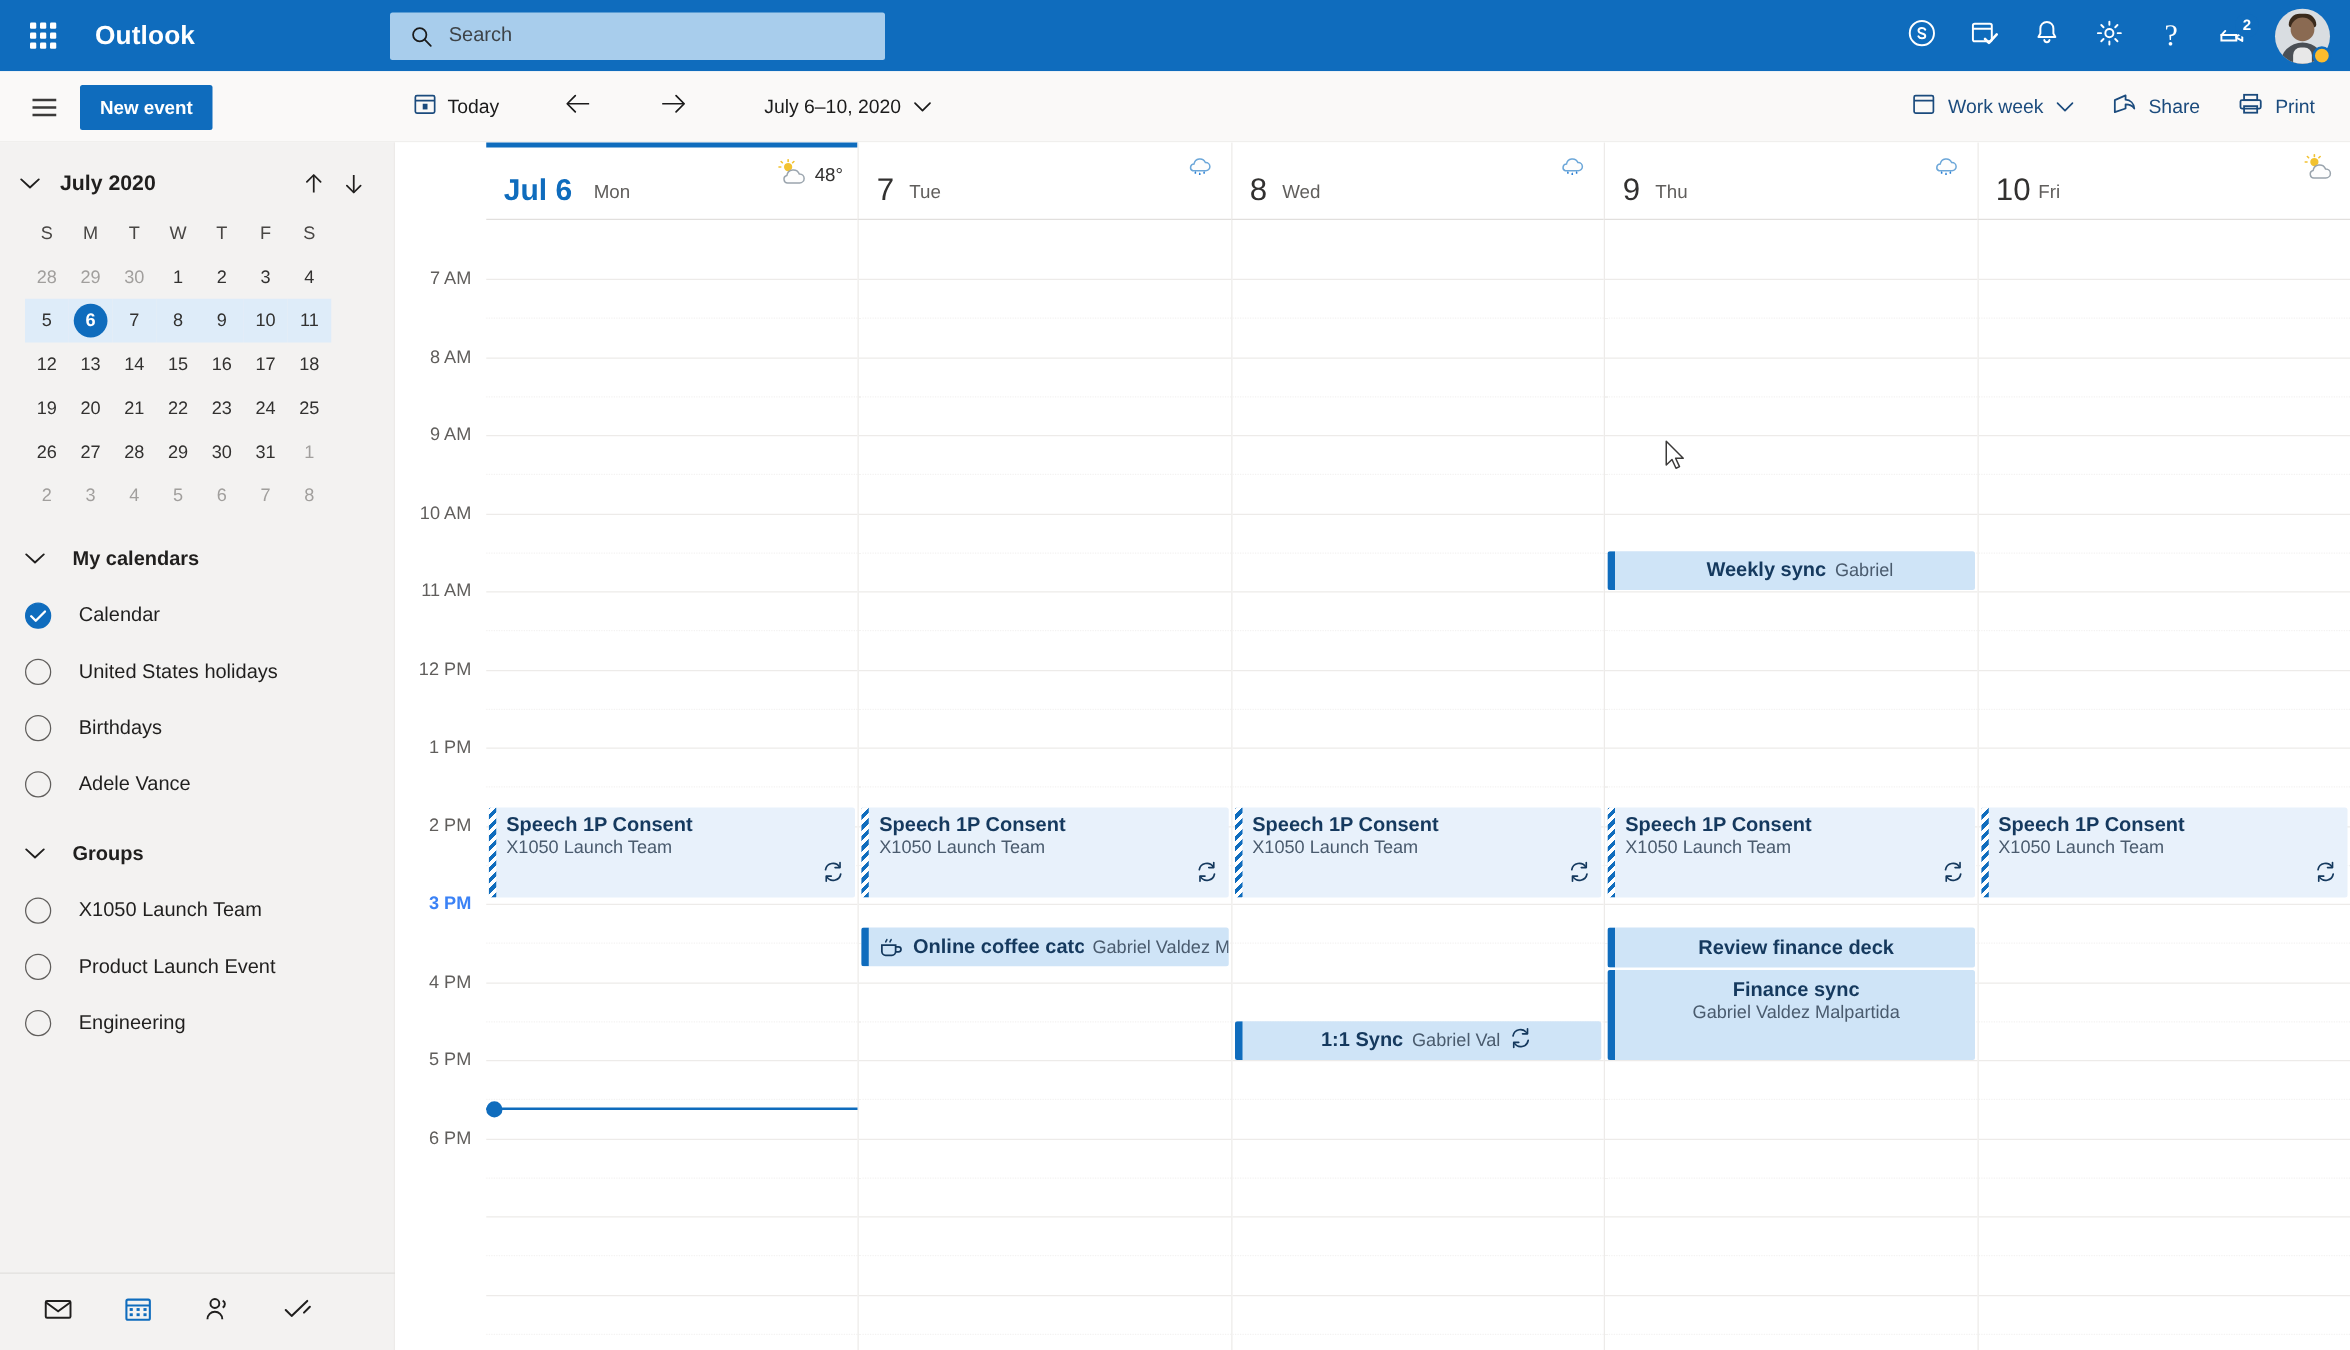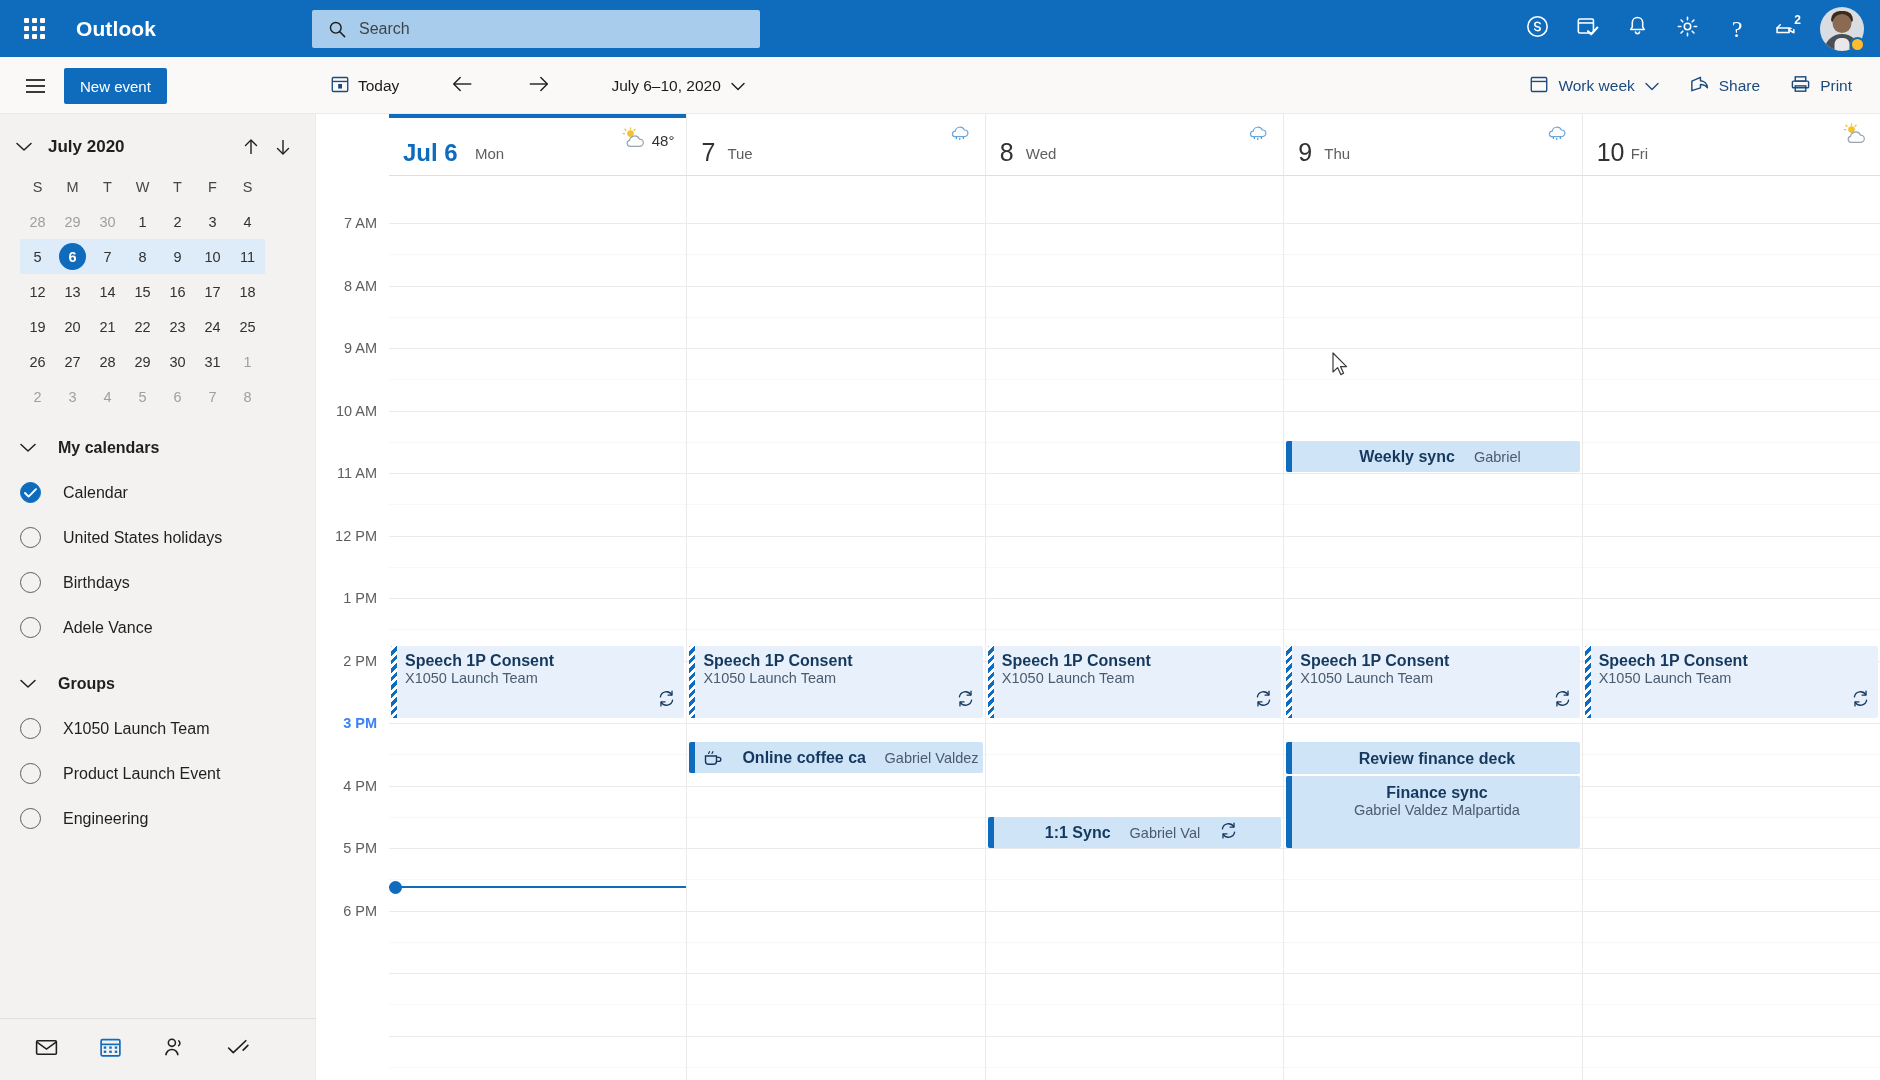--- a/index.html
+++ b/index.html
@@ -27,21 +27,21 @@
     display: grid; grid-template-columns: repeat(3, 5px);
     grid-template-rows: repeat(3, 5px); gap: 3px;
   }
   .waffle-grid i { background: #fff; border-radius: 1px; display:block; width:5px; height:5px;}
   .brand {
     color: #fff; font-size: 21px; font-weight: bold;
     margin-left: 18px; letter-spacing: .1px; cursor: pointer;
   }
   .searchbox {
     position: absolute; left: 312px; top: 10px;
-    width: 448px; height: 38px;
+    width: 396px; height: 38px;
     background: #a8cdec; border-radius: 2px;
     display: flex; align-items: center; cursor: text;
   }
   .searchbox .sicon { margin-left: 16px; display:flex; }
   .searchbox input {
     border: none; background: transparent; outline: none;
     font-family: "Liberation Sans", sans-serif;
     font-size: 16px; color: #1b1b1b; margin-left: 12px; width: 360px;
   }
   .searchbox input::placeholder { color: #2b2b2b; opacity: .85; }
@@ -105,21 +105,21 @@
   .hamburger span {
     display:block; width: 19px; height: 1.5px; background: #3b3a39;
     box-shadow: 0 -6px 0 #3b3a39, 0 6px 0 #3b3a39;
   }
   .newevent {
     position: absolute; left: 64px; top: 11px;
     height: 36px; padding: 0 16px;
     background: #0f6cbd; color: #fff;
     border: none; border-radius: 2px;
     font-family: "Liberation Sans", sans-serif;
-    font-size: 15px; font-weight: normal; cursor: pointer;
+    font-size: 15px; font-weight: bold; cursor: pointer;
     display:flex; align-items:center;
   }
   .cmd-left {
     position:absolute; left: 320px; top: 0; height: 57px;
     display:flex; align-items:center;gap:32px;
   }
   .cmd-btn {
     display:flex; align-items:center; height: 36px;
     padding: 0 10px; cursor: pointer; border-radius: 2px;
     color: #1b4b7d; font-size: 15.5px;
@@ -303,21 +303,21 @@
   .ev.lite { background: #e8f1fb; }
   .ev-title {
     font-size: 16px; font-weight: bold; color: #15395e;
     white-space: nowrap; overflow: hidden;
   }
   .ev-sub {
     font-size: 14.5px; color: #4a5b6e; white-space: nowrap; overflow: hidden;
   }
   .ev-inline {
     display:flex; align-items:center; height: 100%;
-    padding-left: 4px; gap: 19px; overflow: hidden;
+    padding-left: 4px; gap: 7px; overflow: hidden;
   }
   .ev-inline.center { justify-content: center; }
   .ev-stack { padding: 6px 6px 0 4px; }
   .ev-stack.center { text-align: center; padding-top: 8px; }
   .recur {
     position:absolute; right: 8px; bottom: 6px;
   }
   .recur-inline { flex: 0 0 auto; }
 
   .nowline {

